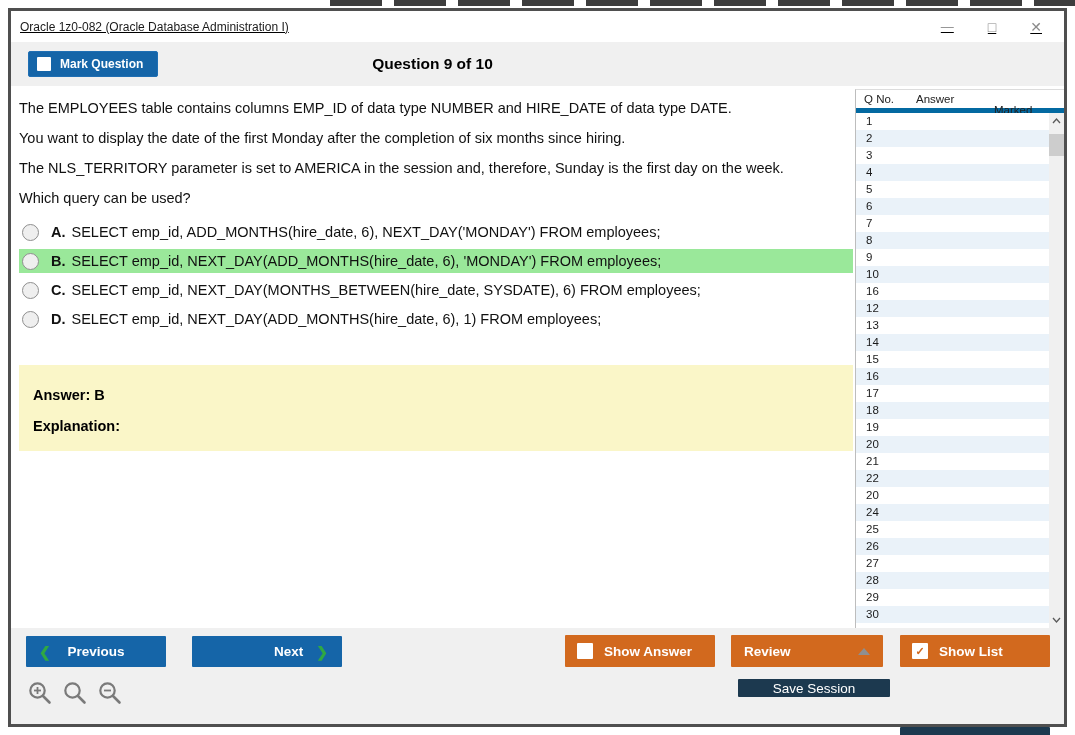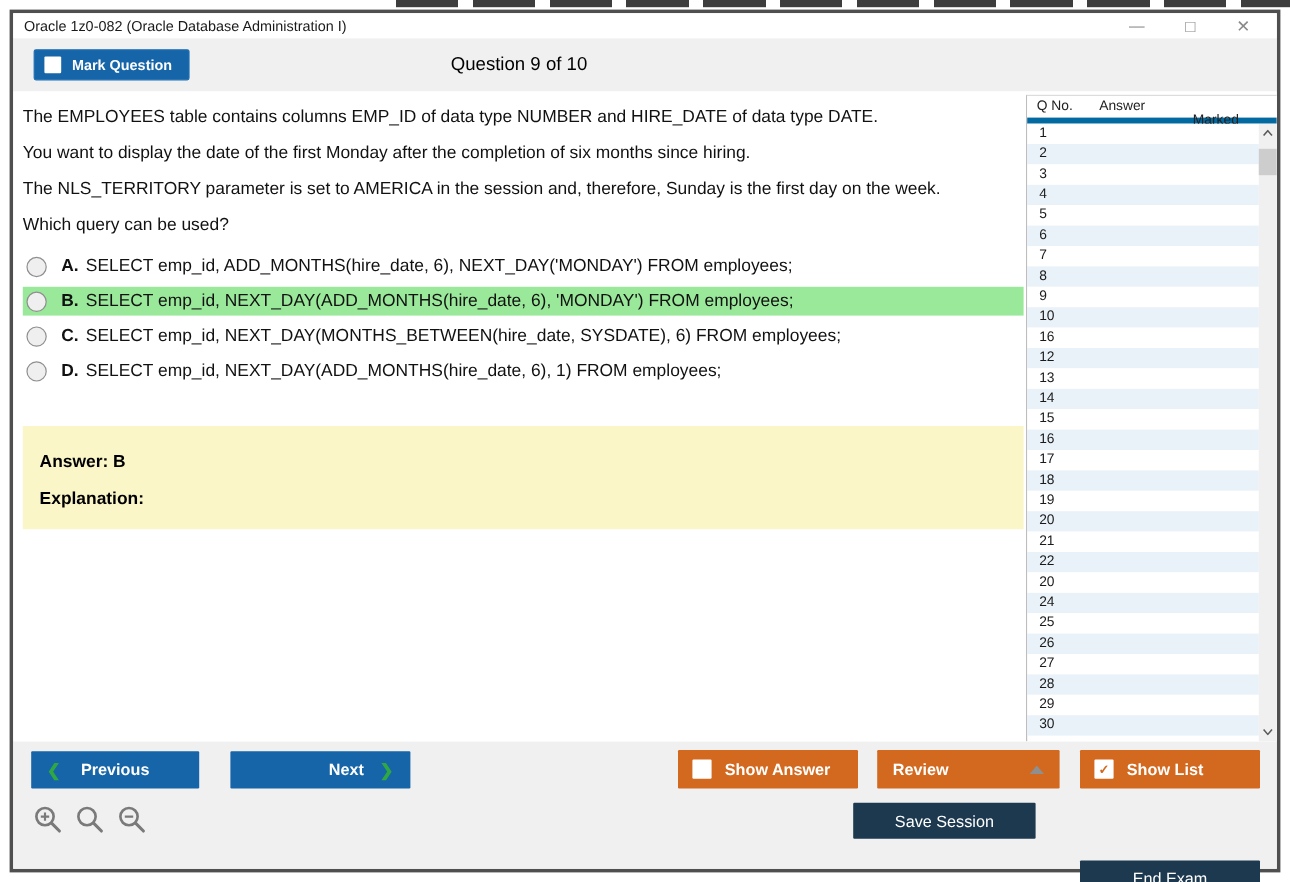--- a/index.html
+++ b/index.html
@@ -6,36 +6,36 @@
   html, body { width: 1075px; height: 735px; background: #ffffff; font-family: "Liberation Sans", sans-serif; position: relative; overflow: hidden; }
 
   
   .top-sliver { position: absolute; top: 0; left: 330px; right: 0; height: 6px;
     background: repeating-linear-gradient(90deg, #3d3d3d 0 52px, #ffffff 52px 64px); }
 
   .window { position: absolute; left: 8px; top: 8px; width: 1059px; height: 719px;
     border: 3px solid #4f4f4f; background: #ffffff; display: flex; flex-direction: column; }
 
   
-  .titlebar { height: 21px; background: #ffffff; display: flex; align-items: center; padding-left: 9px; flex: 0 0 auto; }
+  .titlebar { height: 31px; background: #ffffff; display: flex; align-items: center; padding-left: 9px; flex: 0 0 auto; text-decoration: underline; }
   .titlebar .title { font-size: 12px; color: #1a1a1a; }
   .win-controls { margin-left: auto; display: flex; align-items: center; gap: 34px; padding-right: 22px; }
   .win-btn { color: #8a8a8a; font-size: 14px; line-height: 14px; cursor: default; }
   .win-btn.mini { font-size: 13px; }
 
   
   .headerband { height: 44px; background: #f0f0f0; position: relative; flex: 0 0 auto; }
   .mark-btn { position: absolute; left: 17px; top: 9px; height: 26px; min-width: 130px;
     background: #1565A8; border: 1px solid #1f6fb4; border-radius: 2px;
     display: flex; align-items: center; gap: 9px; padding: 0 12px 0 8px; }
   .checkbox { width: 14px; height: 14px; background: #ffffff; border-radius: 1px; flex: 0 0 auto;
     display: flex; align-items: center; justify-content: center; font-size: 11px; font-weight: bold; color: #D2691E; }
   .mark-btn .lbl { color: #ffffff; font-size: 12px; font-weight: bold; }
   .q-counter { position: absolute; left: 0; right: 210px; top: 0; height: 44px; line-height: 44px;
-    text-align: center; font-size: 15.5px; font-weight: normal; color: #000000; }
+    text-align: center; font-size: 15.5px; font-weight: bold; color: #000000; }
 
   
   .content { flex: 0 0 542px; display: flex; background: #ffffff; overflow: hidden; }
   .question-panel { flex: 1; padding: 14px 0 0 8px; }
   .question-panel p { font-size: 14.5px; color: #111111; line-height: 17px; margin: 0 0 13px 0; }
 
   .options { margin-top: 12px; width: 834px; }
   .option { display: flex; align-items: center; height: 24px; margin-bottom: 5px; padding-left: 3px; }
   .option.highlighted { background: #9AE89A; }
   .radio { width: 17px; height: 17px; border-radius: 50%; border: 1px solid #8f8f8f;
@@ -79,21 +79,21 @@
   .next-btn .chev { color: #2FA843; font-size: 14px; font-weight: bold; }
 
   .show-answer-btn { position: absolute; left: 554px; top: 7px; width: 150px; height: 32px; padding-left: 12px; gap: 11px; }
   .show-answer-btn .lbl, .review-btn .lbl, .show-list-btn .lbl { font-size: 13.5px; font-weight: 600; }
   .review-btn { position: absolute; left: 720px; top: 7px; width: 152px; height: 32px; padding: 0 13px; justify-content: space-between; }
   .tri-up { width: 0; height: 0; border-left: 6px solid transparent; border-right: 6px solid transparent; border-bottom: 7px solid #8f8f8f; }
   .show-list-btn { position: absolute; left: 889px; top: 7px; width: 150px; height: 32px; padding-left: 12px; gap: 11px; }
   .show-list-btn .checkbox { width: 16px; height: 16px; }
   .show-answer-btn .checkbox { width: 16px; height: 16px; }
 
-  .save-btn { position: absolute; left: 700px; top: 51px; width: 152px; height: 30px; justify-content: center; }
+  .save-btn { position: absolute; left: 727px; top: 51px; width: 152px; height: 18px; justify-content: center; }
   .end-btn  { position: absolute; left: 889px; top: 51px; width: 150px; height: 30px; justify-content: center; margin-top: 48px; }
   .save-btn .lbl, .end-btn .lbl { font-size: 13.5px; }
 
   .zoom-group { position: absolute; left: 16px; top: 52px; display: flex; gap: 9px; }
   .zoom-group svg { display: block; }
 </style>
 </head>
 <body>
 
 <div class="top-sliver"></div>

